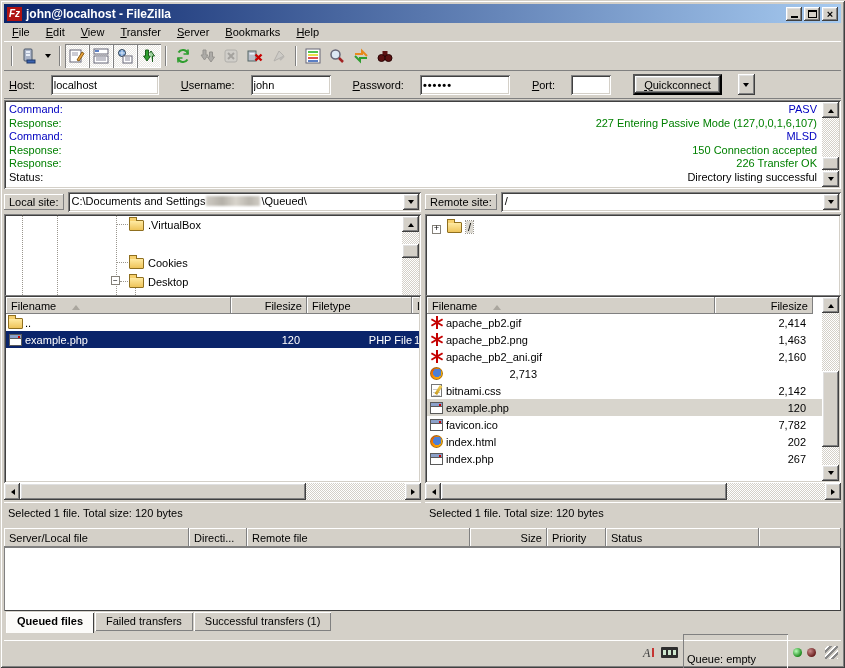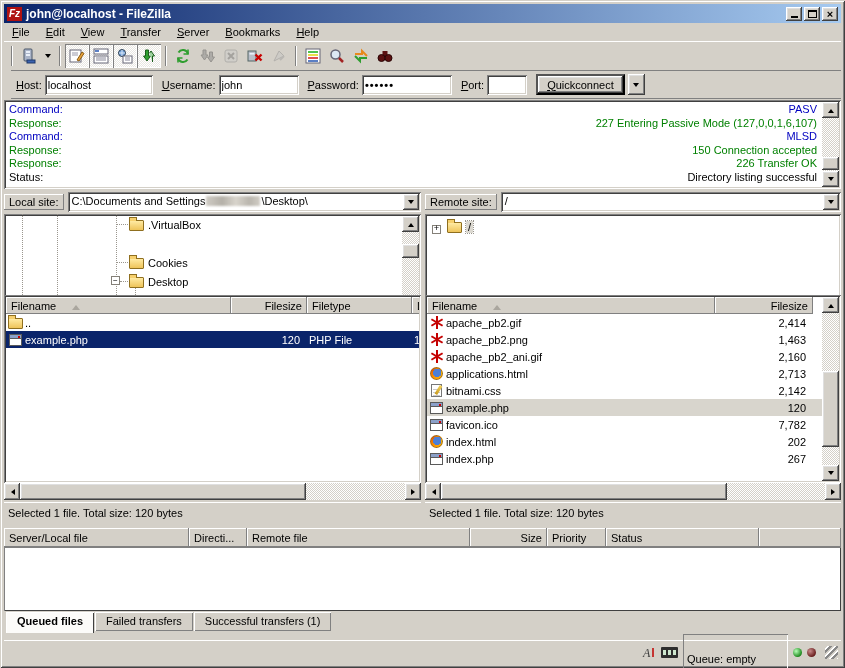--- a/index.html
+++ b/index.html
@@ -45,21 +45,21 @@
   .tb.narrow { width:14px; }
   .tb.pressed { box-shadow: inset 1px 1px 0 #808080, inset -1px -1px 0 #fff; background-color:#e9e7e2;
                 background-image: conic-gradient(#fff 25%, transparent 0 50%, #fff 0 75%, transparent 0);
                 background-size:2px 2px; }
   .tb.disabled svg { filter:grayscale(1) opacity(.45); }
   .dd-arrow { width:0; height:0; border:3px solid transparent; border-top:4px solid #000; margin-top:3px; }
 
   
   .qcbar { position:absolute; left:4px; top:70px; right:4px; height:29px;
            border-top:1px solid #808080; border-bottom:1px solid #808080;
-           display:flex; align-items:center; gap:3px; padding:7px 5px;margin-left:7px; }
+           display:flex; align-items:center; gap:16px; padding:7px 5px; }
   .qc-label { display:inline-block; }
   .qc-label::first-letter { text-decoration:underline; }
   .qc-input { height:20px; border:none; outline:none; background:#fff; padding:0 3px;
               font:11px "Liberation Sans",sans-serif;
               box-shadow: inset 1px 1px 0 #808080, inset -1px -1px 0 #fff,
                           inset 2px 2px 0 #404040, inset -2px -2px 0 #d4d0c8; }
   .qc-pass { font-weight:bold; letter-spacing:1px; }
   .qc-btn { height:21px; padding:0 9px; font:11px "Liberation Sans",sans-serif; }
   .qc-btn::first-letter { text-decoration:underline; }
   .qc-dd { width:17px; height:21px; display:flex; align-items:center; justify-content:center; }
@@ -118,21 +118,21 @@
                        inset 2px 2px 0 #404040, inset -2px -2px 0 #d4d0c8; }
   .fl-inner { position:absolute; inset:2px; overflow:hidden; }
   .fl-hdr { display:flex; height:17px; }
   .hcol { padding:1px 5px; display:flex; align-items:center; white-space:nowrap; overflow:hidden; flex:none; }
   .hcol.right { justify-content:flex-end; }
   .sort { width:0; height:0; border:4px solid transparent; border-bottom:5px solid #aaa69e; margin-left:16px; }
   .frow { display:flex; height:17px; align-items:center; white-space:nowrap; }
   .frow .c-ic { width:19px; flex:none; display:flex; justify-content:center; }
   .c-name { flex:none; overflow:hidden; }
   .c-num { flex:none; text-align:right; padding-right:7px; }
-  .c-txt { flex:none; padding-left:2px; }
+  .c-txt { flex:none; padding-left:2px;text-align:right; }
   .sel-active { background:#0a246a; color:#fff; }
   .sel-inactive { background:#d8d5cd; }
 
   .pane-hsb { position:absolute; left:0; right:0; top:293px; height:17px; }
   .pane-status { position:absolute; left:0; right:0; top:312px; height:20px;
                  display:flex; align-items:center; padding:0 4px;
                  border-top:1px solid #fff; }
 
   
   .i-folder { width:15px; height:11px; background:linear-gradient(#ffeaa2,#eec45a);
@@ -370,21 +370,21 @@
       <span class="sbb raised" style="bottom:0">
           <span class="t-down"></span>
         </span>
     </div>
   </div>
 
   <div class="pane local">
     <div class="site-row">
       <span class="site-label hdr3d" style="padding:2px 5px;">Local site:</span>
       <span class="combo">
-        <span>C:\Documents and Settings</span><span class="redacted"></span><span>\Desktop\</span>
+        <span>C:\Documents and Settings</span><span class="redacted"></span><span>\Queued\</span>
         <span class="combo-arrow raised">
             <span class="dd-arrow"></span>
           </span>
       </span>
     </div>
 
     <div class="tree">
       <span class="guide" style="left:18px"></span>
       <span class="guide" style="left:53px"></span>
       <span class="guide" style="left:112px"></span>
@@ -519,21 +519,20 @@
                 <i></i>
               </span>
             </span>
           <span class="c-name" style="width:269px">apache_pb2_ani.gif</span>
           <span class="c-num" style="width:98px">2,160</span>
         </div>
         <div class="frow">
           <span class="c-ic">
               <span class="i-ff"></span>
             </span>
-          <span class="c-name" style="width:269px">applications.html</span>
           <span class="c-num" style="width:98px">2,713</span>
         </div>
         <div class="frow">
           <span class="c-ic">
               <span class="i-doc"></span>
             </span>
           <span class="c-name" style="width:269px">bitnami.css</span>
           <span class="c-num" style="width:98px">2,142</span>
         </div>
         <div class="frow sel-inactive">

